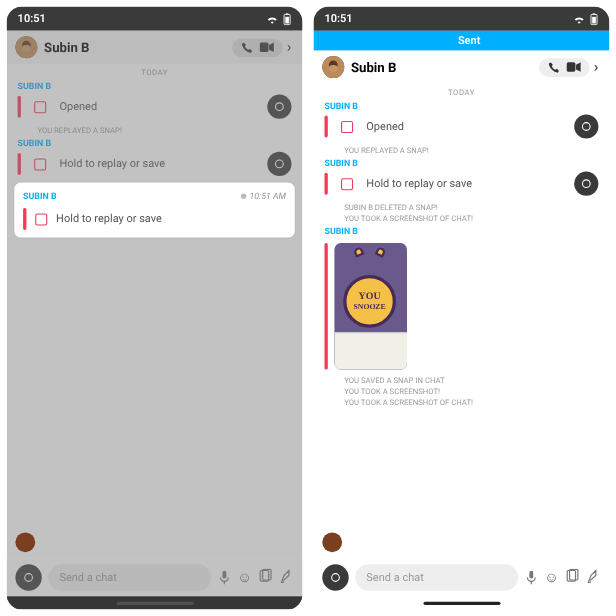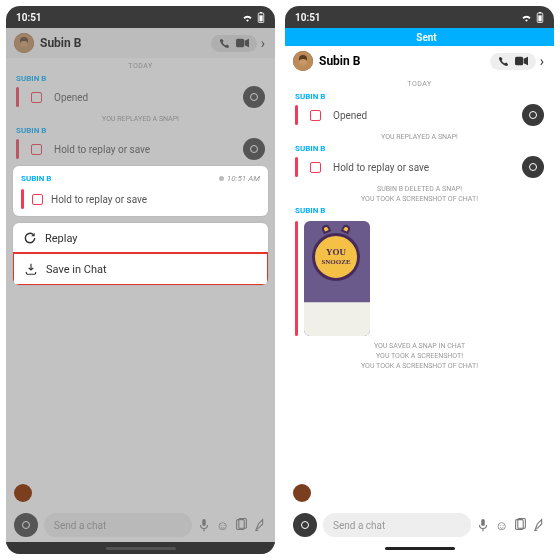--- a/index.html
+++ b/index.html
@@ -21,36 +21,36 @@
   .dimmed { position: relative; }
   .dim-layer { position:absolute; inset:0; background: rgba(120,120,120,0.45); pointer-events:none; }
   .date-sep { text-align:center; font-size: 7px; color: #999; letter-spacing: 0.5px; padding: 4px 0 2px; }
   .sender { font-size: 8px; font-weight: 700; color: #00b0ff; padding: 2px 10px 1px; }
   .msg-row { display:flex; align-items:center; padding: 2px 10px 6px; gap: 12px; }
   .bar { width: 3px; height: 20px; background: #f23b57; border-radius: 2px; }
   .sq { width: 11px; height: 11px; border: 1.5px solid #f23b57; border-radius: 2px; }
   .msg-text { font-size: 10px; color: #555; flex: 1; }
   .cam-btn { width: 22px; height: 22px; border-radius: 50%; background: #3a3a3a; display:flex; align-items:center; justify-content:center; }
   .cam-btn .inner { width: 8px; height: 8px; border: 1.5px solid #fff; border-radius: 50%; }
-  .sys-text { text-align:center; font-size: 7px; color: #999; padding: 1px 16px; }
+  .sys-text { font-size: 7px; color: #999; padding: 1px 16px; margin-left: 12px; }
   .popup-card { position: absolute; left: 7px; right: 7px; background: #fff; border-radius: 6px; box-shadow: 0 0 0 1px rgba(0,0,0,0.03); }
   .popup-card.top { top: 138px; padding: 5px 0 7px; }
   .pc-head { display:flex; align-items:center; justify-content: space-between; padding: 3px 8px 2px; }
   .pc-sender { font-size: 8px; font-weight:700; color:#00b0ff; }
   .pc-time { font-size: 8px; color: #999; display:flex; align-items:center; gap:3px;font-style:italic; }
   .dot { width:5px; height:5px; border-radius:50%; background:#bbb; }
   .pc-body { display:flex; align-items:center; gap:8px; padding: 4px 8px 0; }
   .popup-card.actions { top: 195px; padding: 0; overflow:hidden; }
   .act { display:flex; align-items:center; gap:8px; padding: 8px 10px; font-size: 11px; color: #333; }
   .act + .act { border-top: 1px solid #eee; }
   .act.highlight { border: 2px solid #e3342f; margin: -1px; }
   .replay-icon svg, .save-icon svg { display:block; }
   .media-block { margin: 5px 10px; }
   .media-img { width: 66px; height: 115px; border-radius: 6px; background: #6a5a8c; position:relative; overflow:hidden; }
-  .clock-circle { position:absolute; top:12px; left:8px; width:48px; height:48px; border-radius:50%; background:#f5c046; border: 3px solid #472a5a; display:flex; align-items:center; justify-content:center; text-align:center; }
+  .clock-circle { position:absolute; top:29px; left:8px; width:48px; height:48px; border-radius:50%; background:#f5c046; border: 3px solid #472a5a; display:flex; align-items:center; justify-content:center; text-align:center; }
   .clock-legs { position:absolute; top:4px; left:18px; width:28px; height:12px; }
   .leg { position:absolute; width:8px; height:8px; border:2px solid #472a5a; border-radius:50% 50% 0 0; background:#f5c046; }
   .leg.l { left:0; transform: rotate(-25deg); }
   .leg.r { right:0; transform: rotate(25deg); }
   .snooze-text { font-family: Georgia, serif; font-weight:900; font-size: 9px; line-height: 9px; color:#472a5a; }
   .calendar-strip { position:absolute; bottom:0; left:0; right:0; height:34px; background:#f0efe8; border-top:1px solid #ccc; }
   .chat-bar { height: 34px; display:flex; align-items:center; padding: 0 8px; gap:6px; background:#fff; }
   .chat-cam { width:24px; height:24px; border-radius:50%; background:#3a3a3a; display:flex; align-items:center; justify-content:center; }
   .chat-input { flex:1; height:24px; border-radius:12px; background:#eee; display:flex; align-items:center; padding:0 10px; font-size:10px; color:#999; }
   .chat-icons { display:flex; gap:6px; color:#666; font-size:13px; }
@@ -144,39 +144,20 @@
               <span>10:51 AM</span>
             </span>
         </div>
         <div class="pc-body">
           <span class="bar"></span>
           <span class="sq"></span>
           <span class="msg-text">Hold to replay or save</span>
         </div>
       </div>
 
-      <div class="popup-card actions">
-        <div class="act">
-          <span class="replay-icon">
-            <svg width="14" height="14" viewBox="0 0 24 24">
-                <path fill="none" stroke="#333" stroke-width="2.5" d="M20 12a8 8 0 11-3-6.2"></path>
-                <path fill="#333" d="M20 3v6h-6z"></path>
-              </svg>
-          </span>
-          <span>Replay</span>
-        </div>
-        <div class="act highlight">
-          <span class="save-icon">
-            <svg width="14" height="14" viewBox="0 0 24 24">
-                <path fill="none" stroke="#333" stroke-width="2" d="M12 3v11m0 0l-4-4m4 4l4-4M4 17v2a2 2 0 002 2h12a2 2 0 002-2v-2"></path>
-              </svg>
-          </span>
-          <span>Save in Chat</span>
-        </div>
-      </div>
 
       <div style="position:absolute; bottom:0; left:0; right:0;">
         <div class="avatar-mini-row dimmed"><span class="avatar-mini"></span></div>
         <div class="chat-bar dimmed" style="position:relative;">
           <span class="chat-cam">
               <span style="width:8px;height:8px;border:1.5px solid #fff;border-radius:50%;"></span>
             </span>
           <span class="chat-input">
               <span>Send a chat</span>
             </span>

